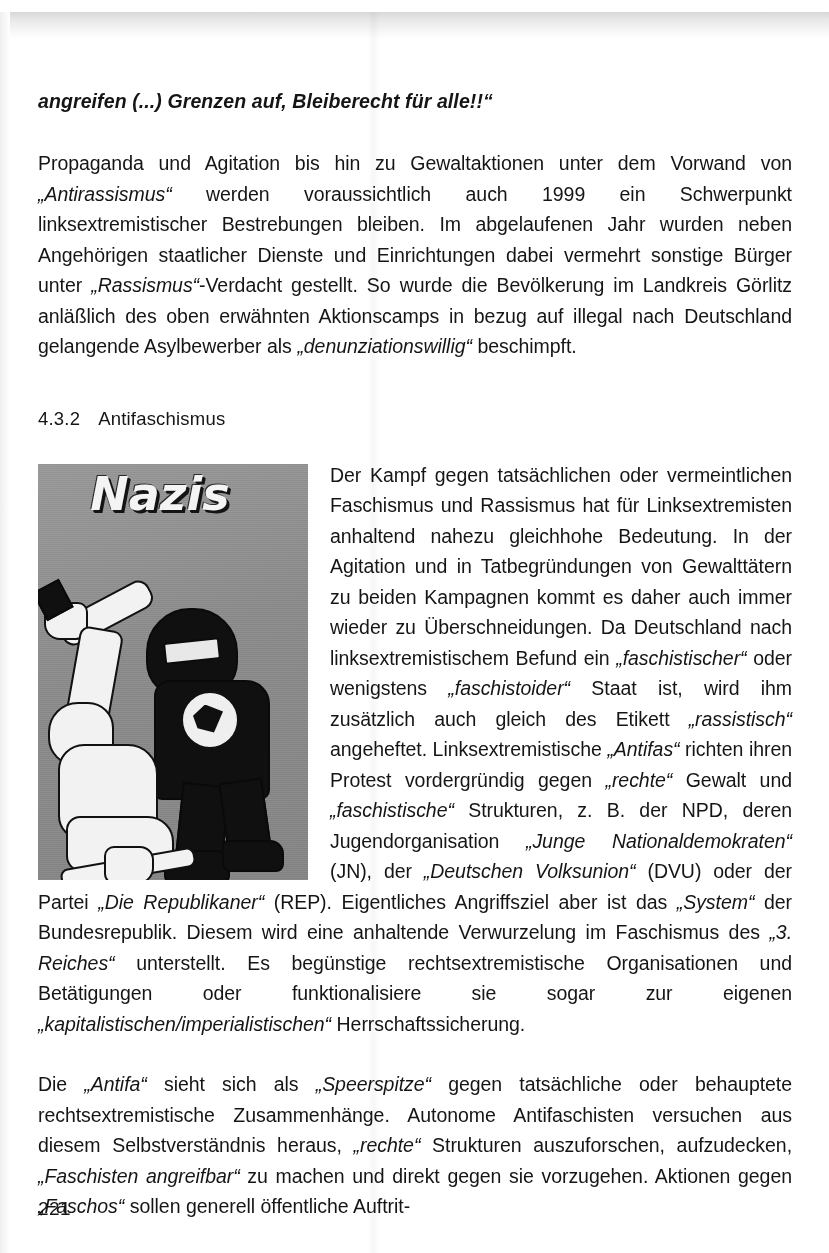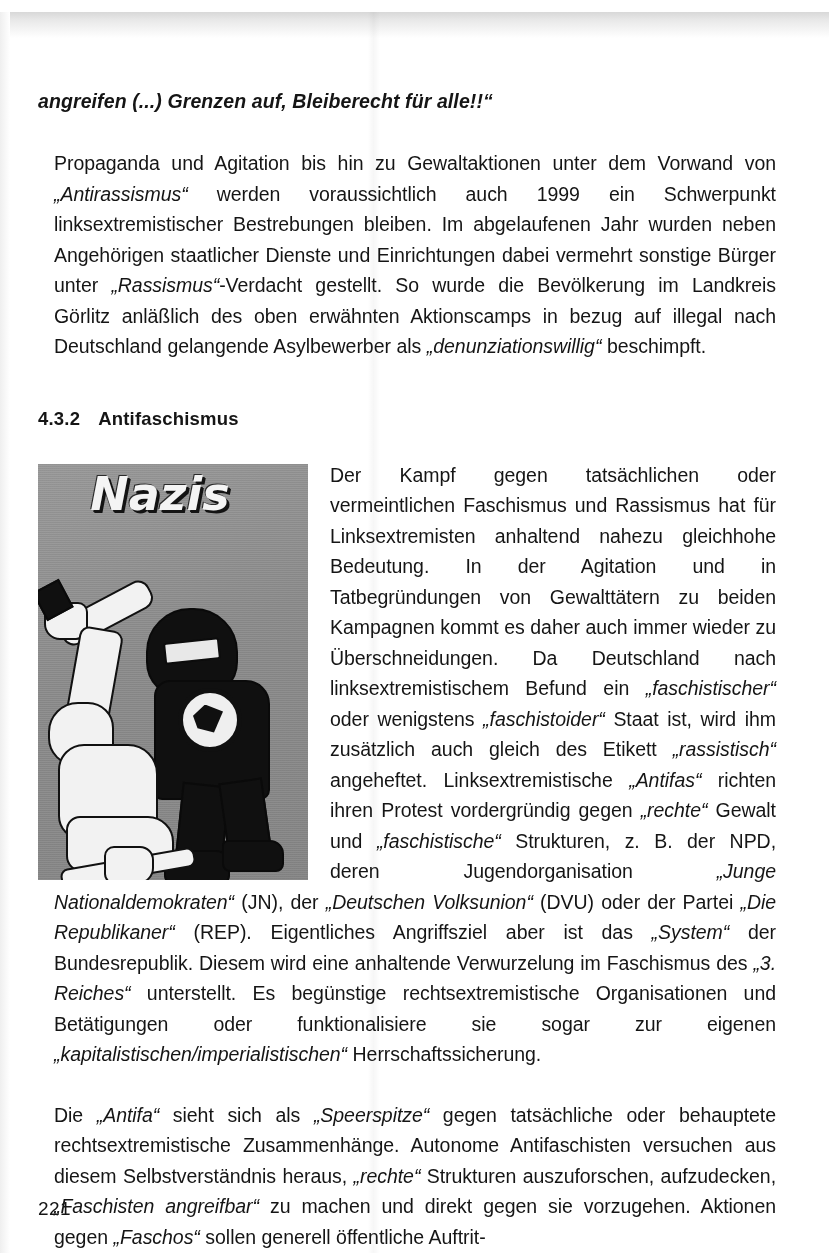--- a/index.html
+++ b/index.html
@@ -62,30 +62,30 @@
     font-weight: 700;
     font-size: 19.5px;
     line-height: 26px;
     letter-spacing: 0.1px;
     margin: 0 0 34px 0;
   }
 
   p.body {
     font-size: 19.5px;
     line-height: 30.5px;
-    margin: 16px;
+    margin: 0;
     text-align: justify;
     letter-spacing: -0.05px;
     word-spacing: 0.2px;
   }
   p.body + p.body { margin-top: 0; }
 
   .heading {
     font-size: 18.5px;
-    font-weight: 700;
+    font-weight: 400;
     margin: 46px 0 30px 0;
     letter-spacing: 0.2px;
   }
   .heading .num { margin-right: 18px; }
 
   i, .it { font-style: italic; }
 
   
   .flow {
     position: relative;

